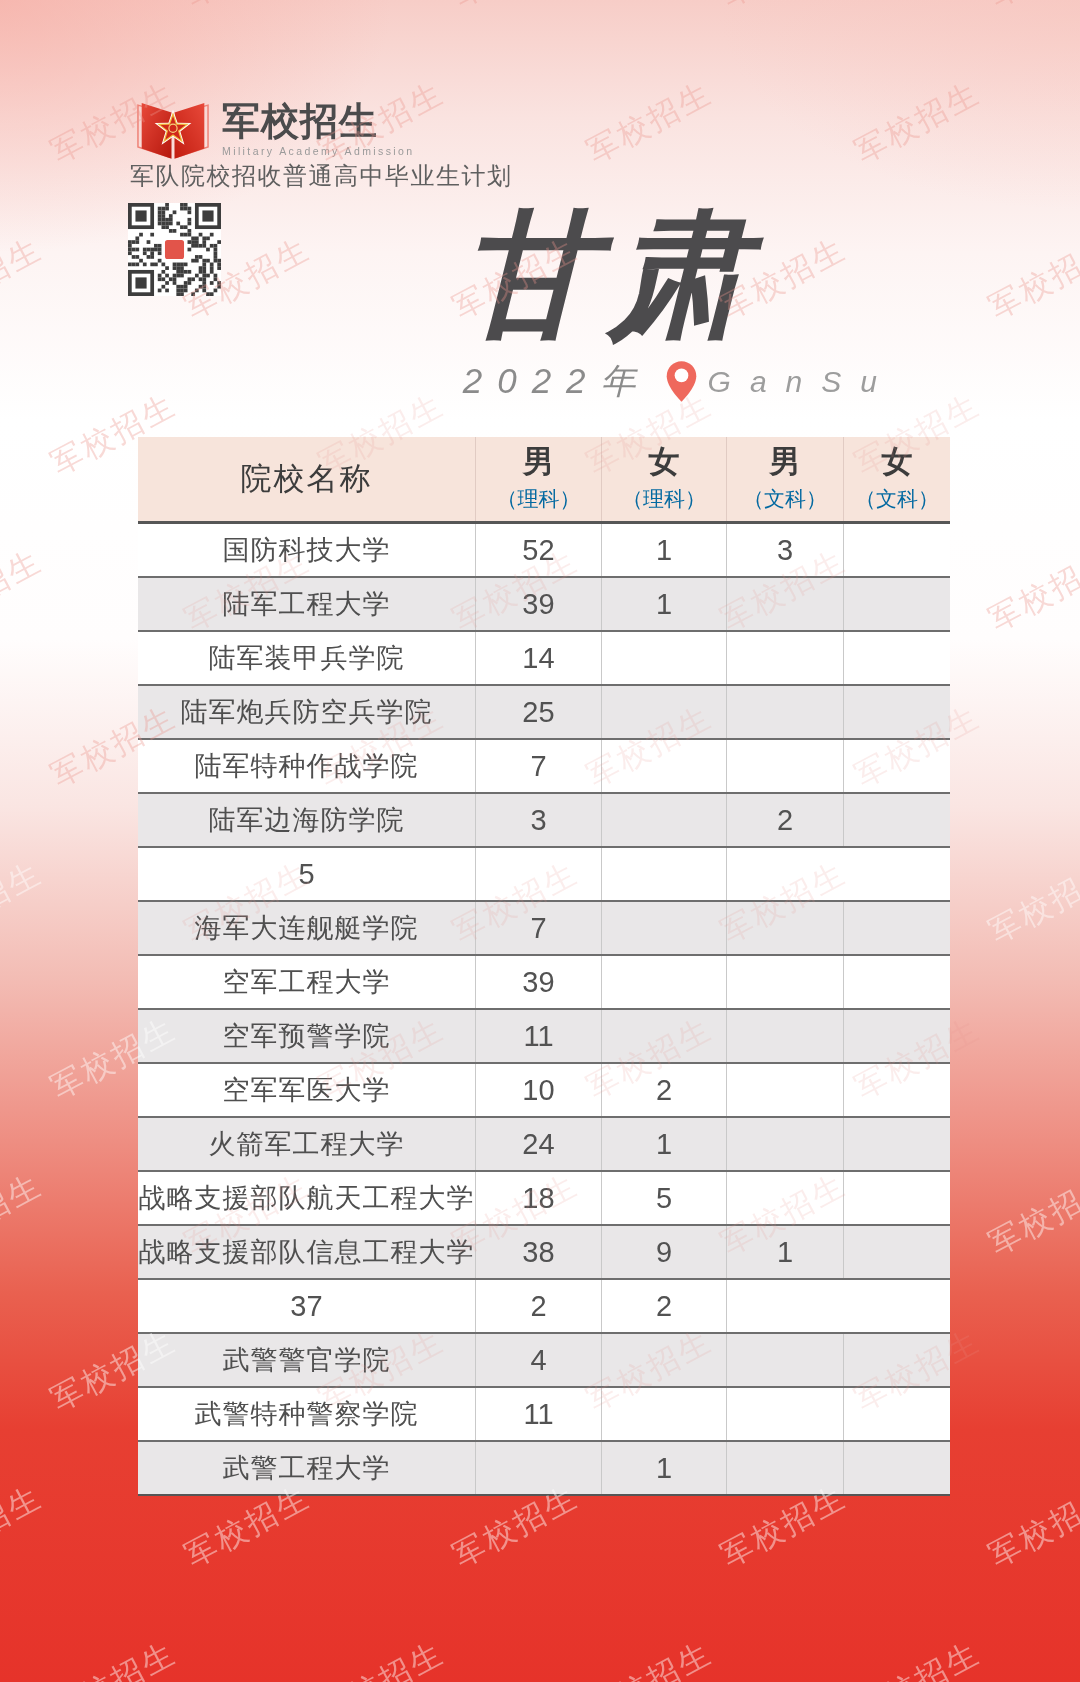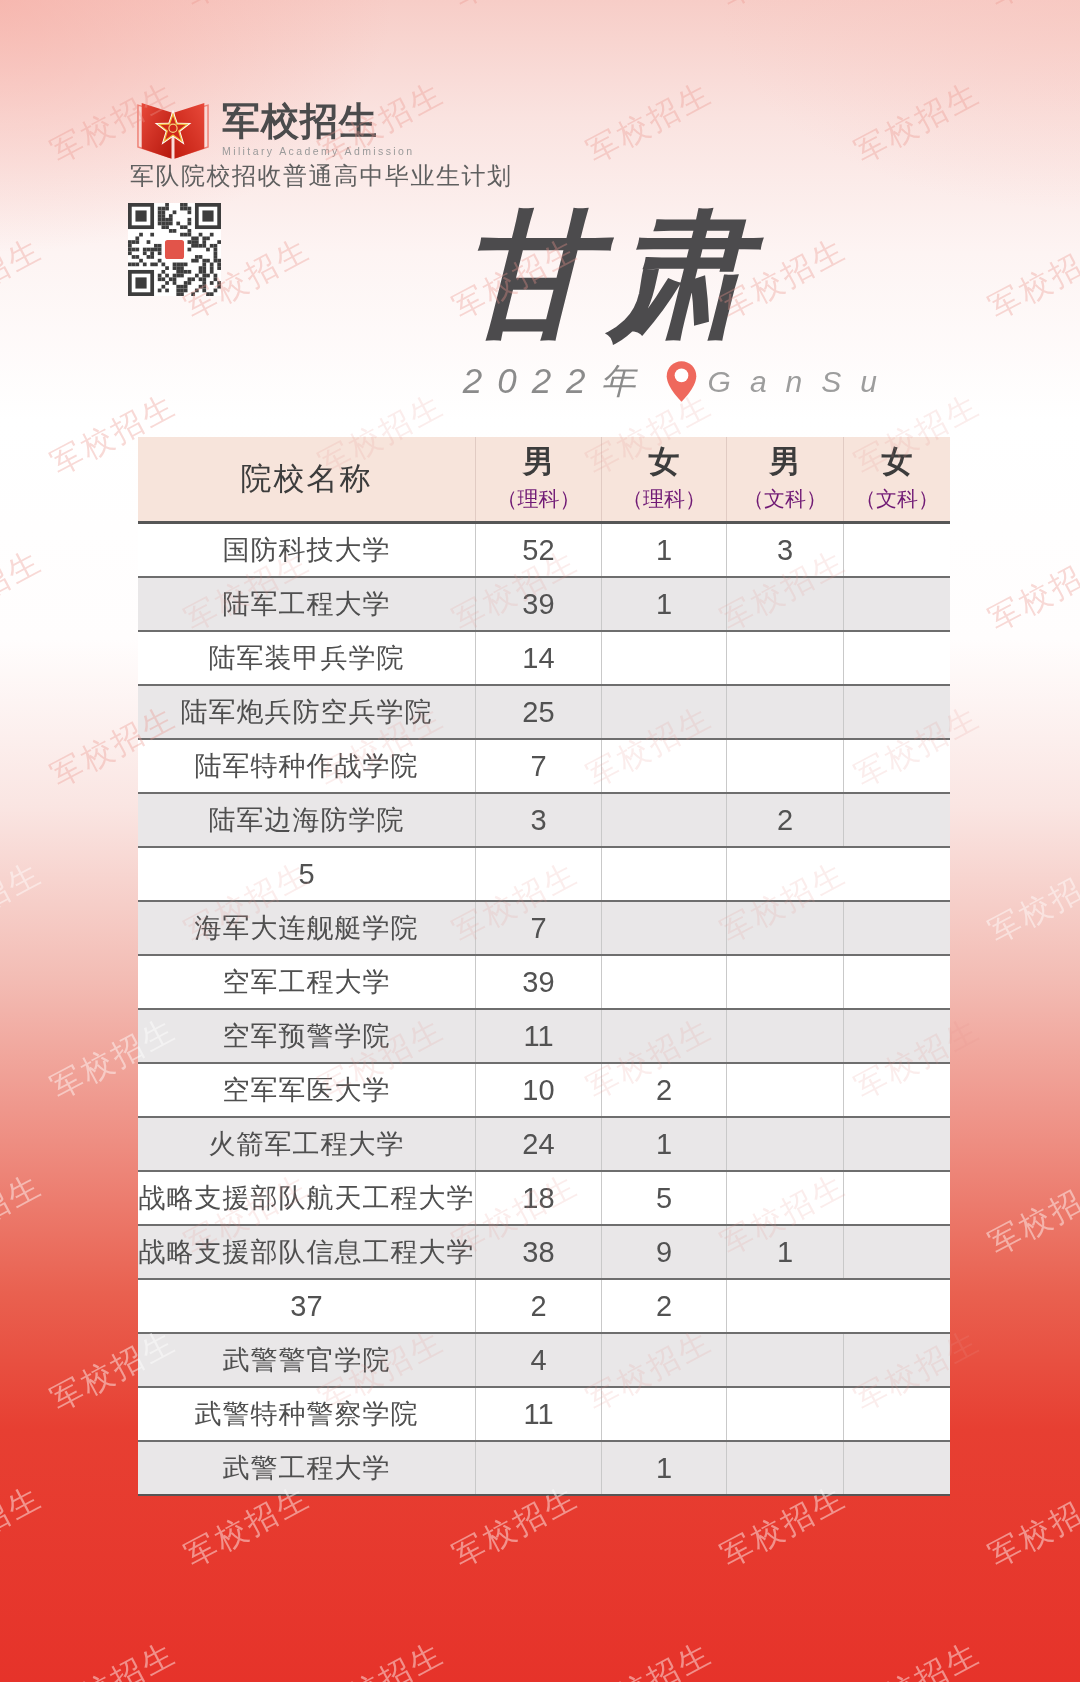--- a/index.html
+++ b/index.html
@@ -59,21 +59,21 @@
   .thead{
     display:grid;grid-template-columns:337px 126px 125px 117px 107px;
     background:var(--header-bg,#f7e4db);
     height:84px;align-items:center;text-align:center;
     border-bottom:3px solid #565656;
   }
   .thead .hcell{height:100%;display:flex;flex-direction:column;align-items:center;justify-content:center;}
   .thead .hcell + .hcell{border-left:1px solid rgba(90,60,50,0.14);}
   .h-name{font-size:31px;font-weight:normal;color:#3c3c3c;letter-spacing:2px;}
   .h-top{font-size:31px;font-weight:bold;color:#3c3c3c;line-height:1.1;}
-  .h-sub{font-size:21px;color:#701a75;margin-top:5px;font-weight:400;}
+  .h-sub{font-size:21px;color:#0369a1;margin-top:5px;font-weight:400;}
   .trow{
     display:grid;grid-template-columns:337px 126px 125px 117px 107px;
     height:52px;align-items:center;text-align:center;
   }
   .trow + .trow{border-top:2px solid #6e6e6e;}
   .tbody{border-bottom:2px solid #565656;}
   .trow.white{background:#ffffff;}
   .trow.gray{background:#e9e7e8;}
   .cell{height:100%;display:flex;align-items:center;justify-content:center;font-weight:300;}
   .cell + .cell{border-left:1px solid #c9c9c9;}

